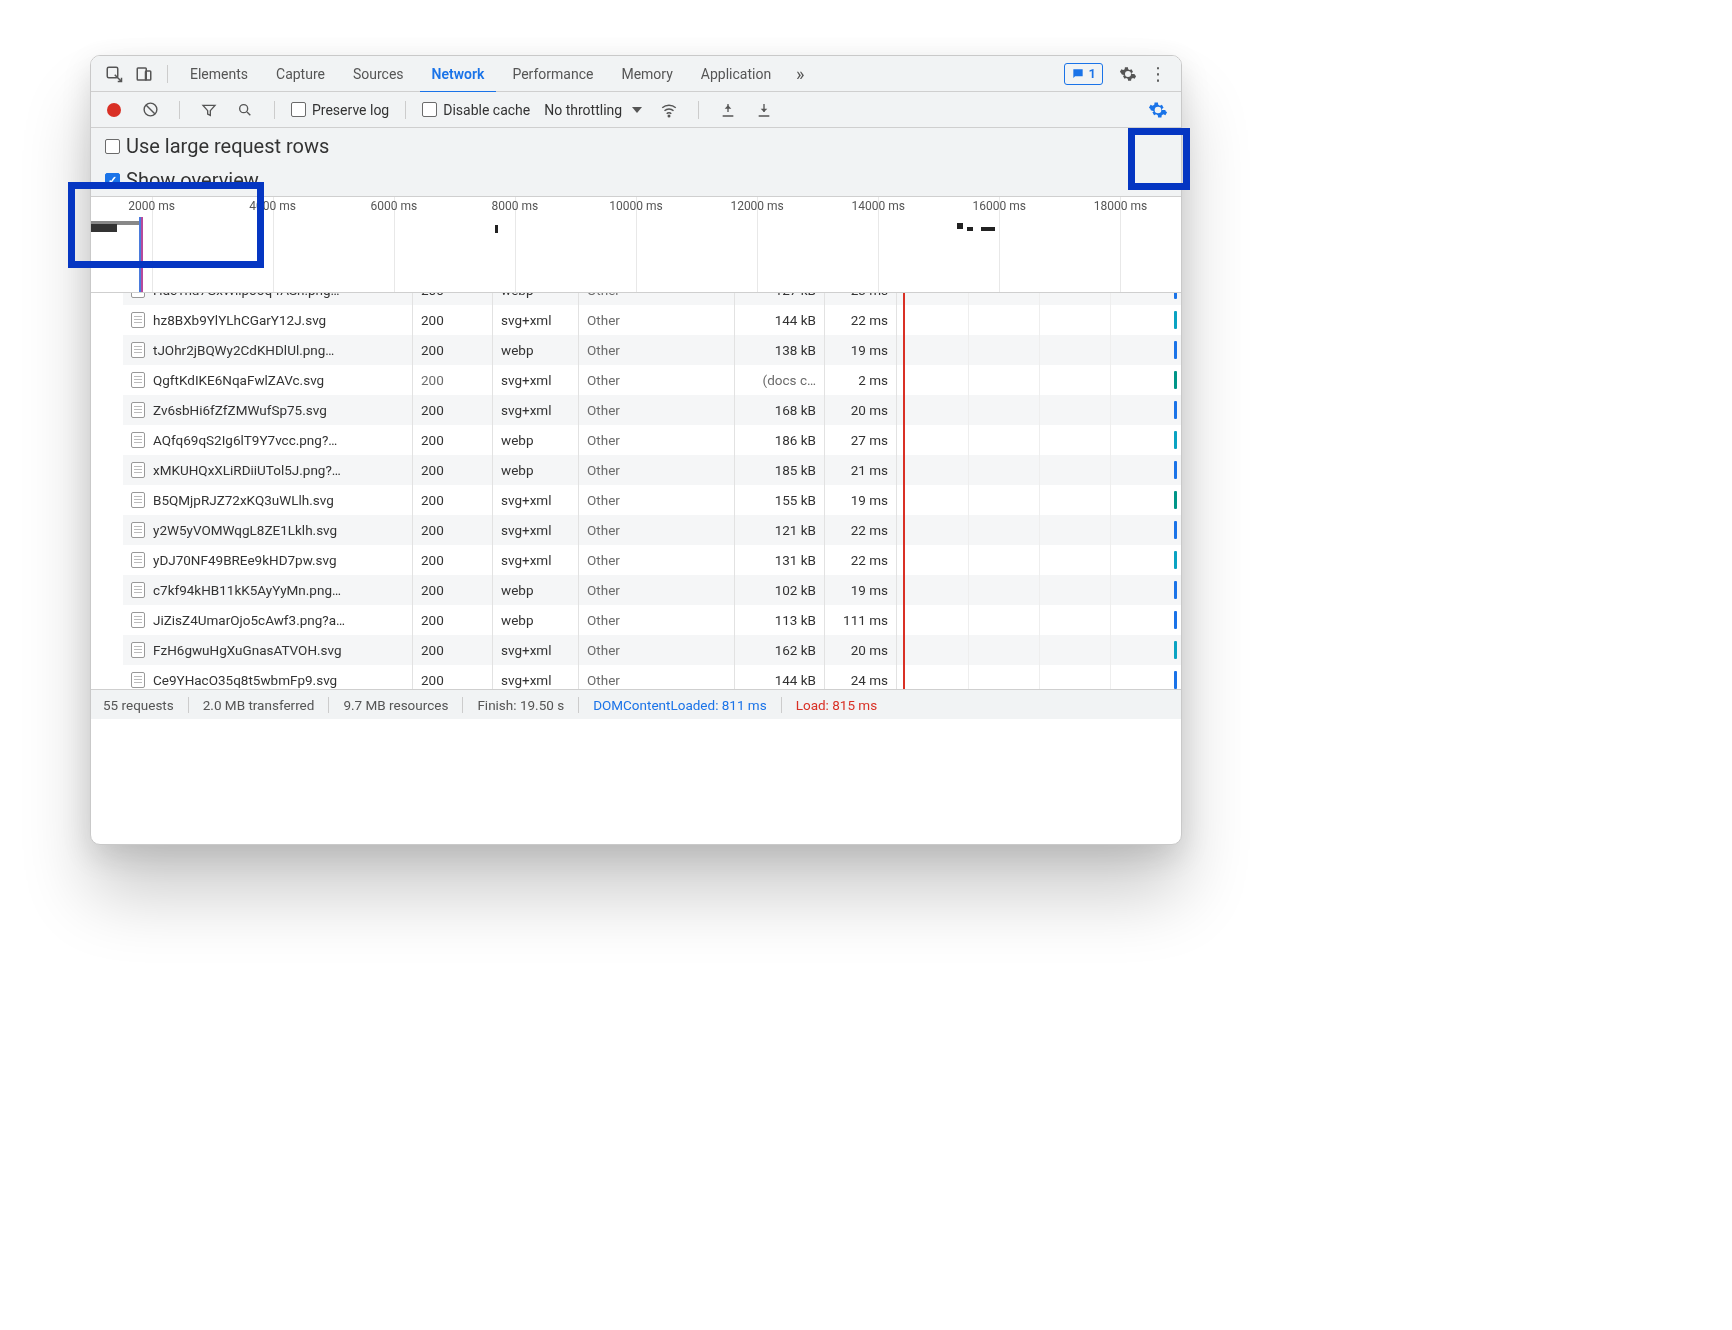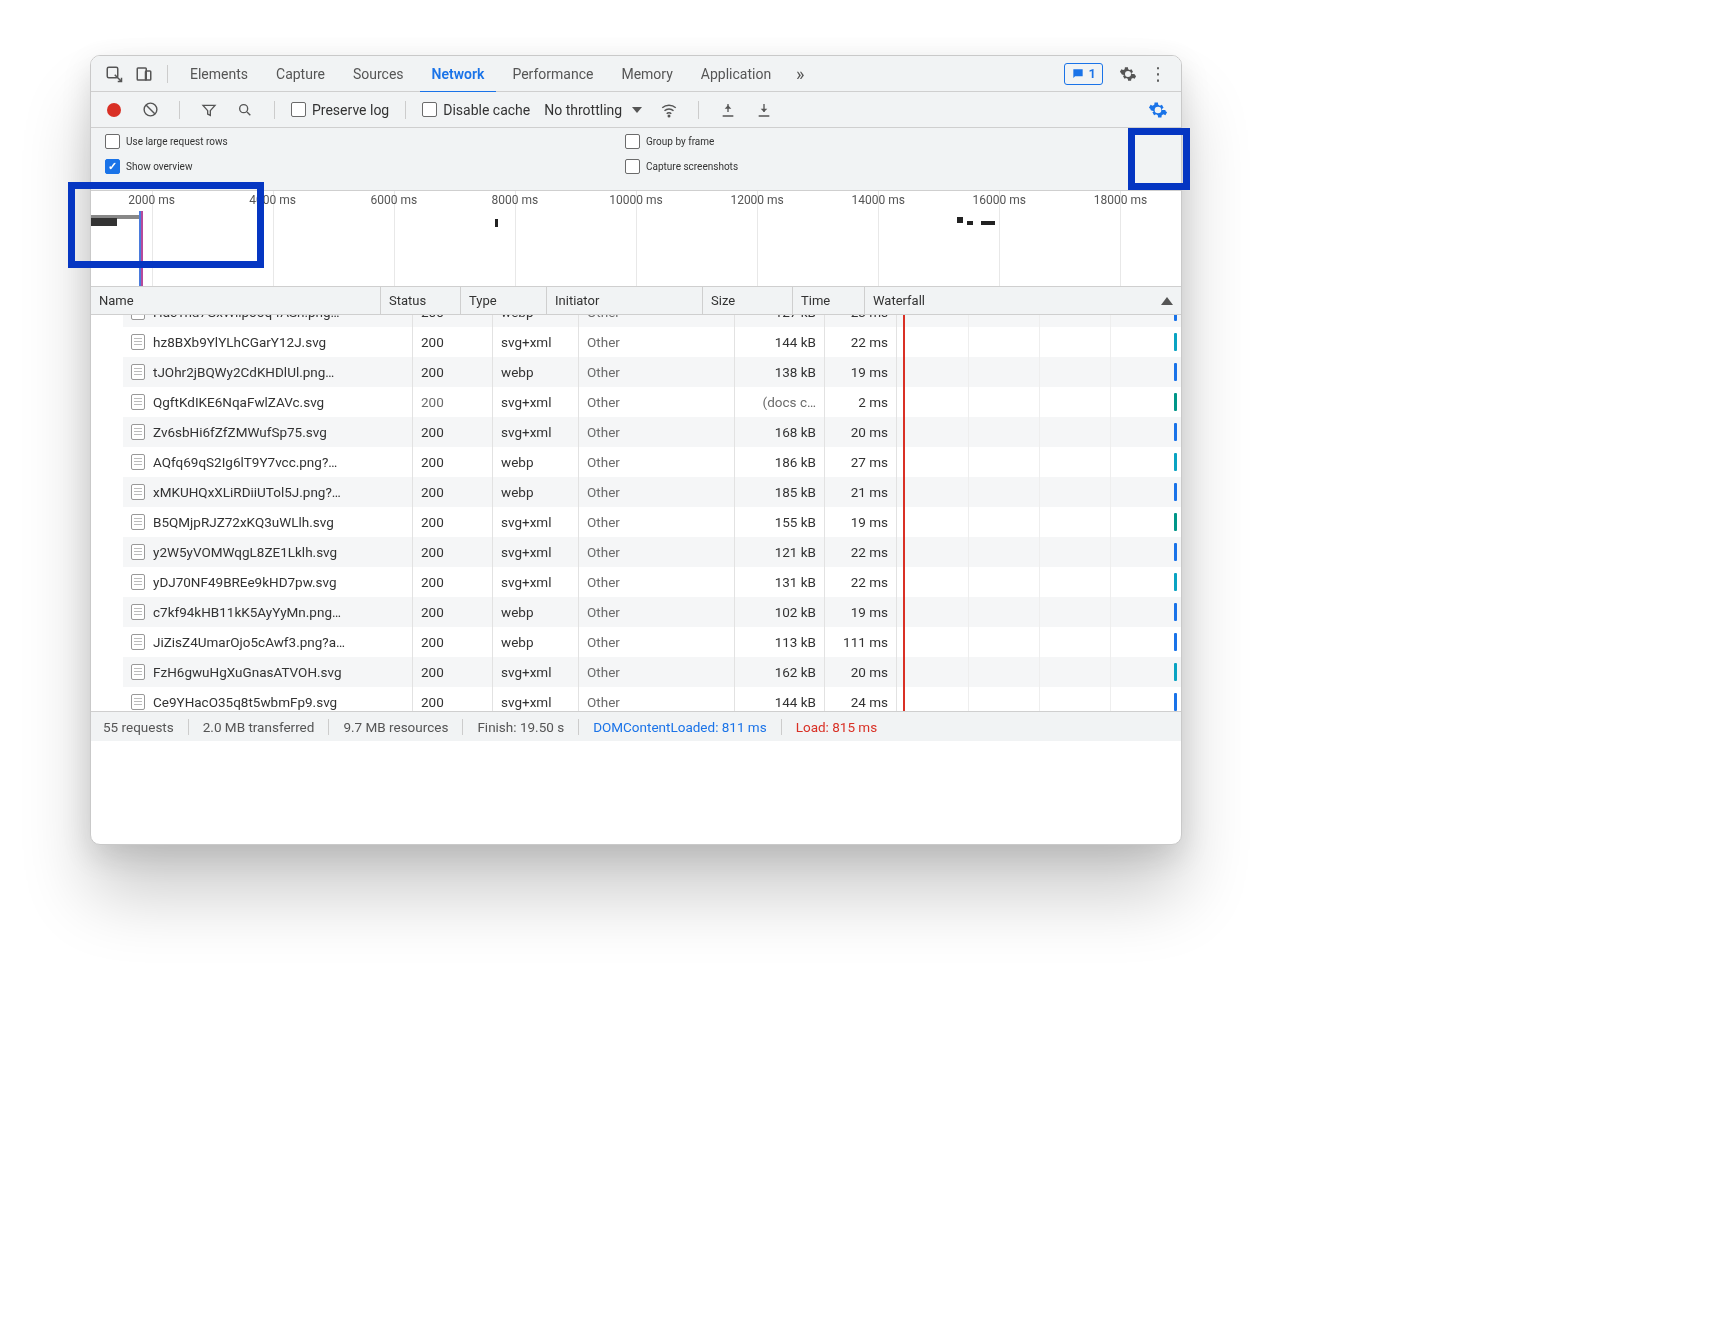--- a/index.html
+++ b/index.html
@@ -31,21 +31,21 @@
   .rec { width:14px; height:14px; border-radius:50%; background:#d93025; }
   .chk-label { display:flex; align-items:center; gap:6px; cursor:pointer; }
   .chk { width:15px; height:15px; border:1.5px solid #6b6b6b; border-radius:2px; background:#fff; display:inline-flex; align-items:center; justify-content:center; }
   .chk.checked { background:#1a73e8; border-color:#1a73e8; }
   .chk.checked::after { content:"✓"; color:#fff; font-size:11px; line-height:1; font-weight:700; }
   .throttle { display:flex; align-items:center; gap:4px; cursor:pointer; padding:0 4px;}
   .caret-down { width:0;height:0;border-left:5px solid transparent;border-right:5px solid transparent;border-top:6px solid #555; margin-left:6px;}
   .toolbar .right { position:absolute; right:10px; top:0; bottom:0; display:flex; align-items:center; }
 
   
-  .settings { display:flex; padding:6px 14px 16px; gap:40px; border-bottom:1px solid #cfcfcf; background:#f1f3f4; font-size:10px; color:#333; }
+  .settings { display:flex; padding:6px 14px 4px; gap:60px; border-bottom:1px solid #cfcfcf; background:#f1f3f4; font-size:20px; color:#333; }
   .settings .col { display:flex; flex-direction:column; gap:10px; min-width:480px; }
 
   
   .overview { height: 96px; border-bottom:1px solid #cfcfcf; position:relative; font-size:12px; color:#555; background:#fff; }
   .overview .ticks { position:absolute; top:2px; left:0; right:0; display:flex; }
   .overview .tick { text-align:center; }
   .overview .grid { position:absolute; top:0; bottom:0; left:0; right:0; }
   .overview .gline { position:absolute; top:0; bottom:0; width:1px; background:#e8e8e8; }
   .ov-marker { position:absolute; }
   .ov-load { position:absolute; top:20px; bottom:0; width:2px; background:#b64a9b; }
@@ -196,30 +196,20 @@
 
   <div class="settings">
     <div class="col">
       <label class="chk-label">
         <span class="chk"></span>
           <span>Use large request rows</span>
       </label>
       <label class="chk-label">
         <span class="chk checked"></span>
           <span>Show overview</span>
-      </label>
-    </div>
-    <div class="col">
-      <label class="chk-label">
-        <span class="chk"></span>
-          <span>Group by frame</span>
-      </label>
-      <label class="chk-label">
-        <span class="chk"></span>
-          <span>Capture screenshots</span>
       </label>
     </div>
   </div>
 
   <div class="overview">
     <div class="grid" id="ov-grid">
         <div class="gline" style="left: 60.5556px;"></div>
         <div class="gline" style="left: 181.667px;"></div>
         <div class="gline" style="left: 302.778px;"></div>
         <div class="gline" style="left: 423.889px;"></div>
@@ -243,44 +233,20 @@
     <div class="ov-dcl" style="left:48px;"></div>
     <div class="ov-load" style="left:50px;"></div>
     <div class="ov-marker" style="left:0;top:24px;width:48px;height:4px;background:#888;"></div>
     <div class="ov-marker" style="left:0;top:27px;width:26px;height:8px;background:#333;"></div>
     <div class="ov-marker" style="left:404px;top:28px;width:3px;height:8px;background:#222;"></div>
     <div class="ov-marker" style="left:866px;top:26px;width:6px;height:6px;background:#222;"></div>
     <div class="ov-marker" style="left:876px;top:30px;width:6px;height:4px;background:#222;"></div>
     <div class="ov-marker" style="left:890px;top:30px;width:14px;height:4px;background:#222;"></div>
   </div>
 
-  <div class="thead">
-    <div class="th col-name">
-        <span>Name</span>
-      </div>
-    <div class="th col-status">
-        <span>Status</span>
-      </div>
-    <div class="th col-type">
-        <span>Type</span>
-      </div>
-    <div class="th col-init">
-        <span>Initiator</span>
-      </div>
-    <div class="th col-size">
-        <span>Size</span>
-      </div>
-    <div class="th col-time">
-        <span>Time</span>
-      </div>
-    <div class="th last">
-      <span>Waterfall</span>
-      <span class="sort-tri"></span>
-    </div>
-  </div>
 
   <div class="tbody" id="tbody">
       <div style="margin-top: -18px;">
         <div class="row">
           <div class="cell col-name">
             <span class="file-ico"></span>
             <span style="overflow:hidden;text-overflow:ellipsis;">HacTnd7GxWiipooq fASn.png…</span>
           </div>
           <div class="cell col-status ">200</div>
           <div class="cell col-type">webp</div>

